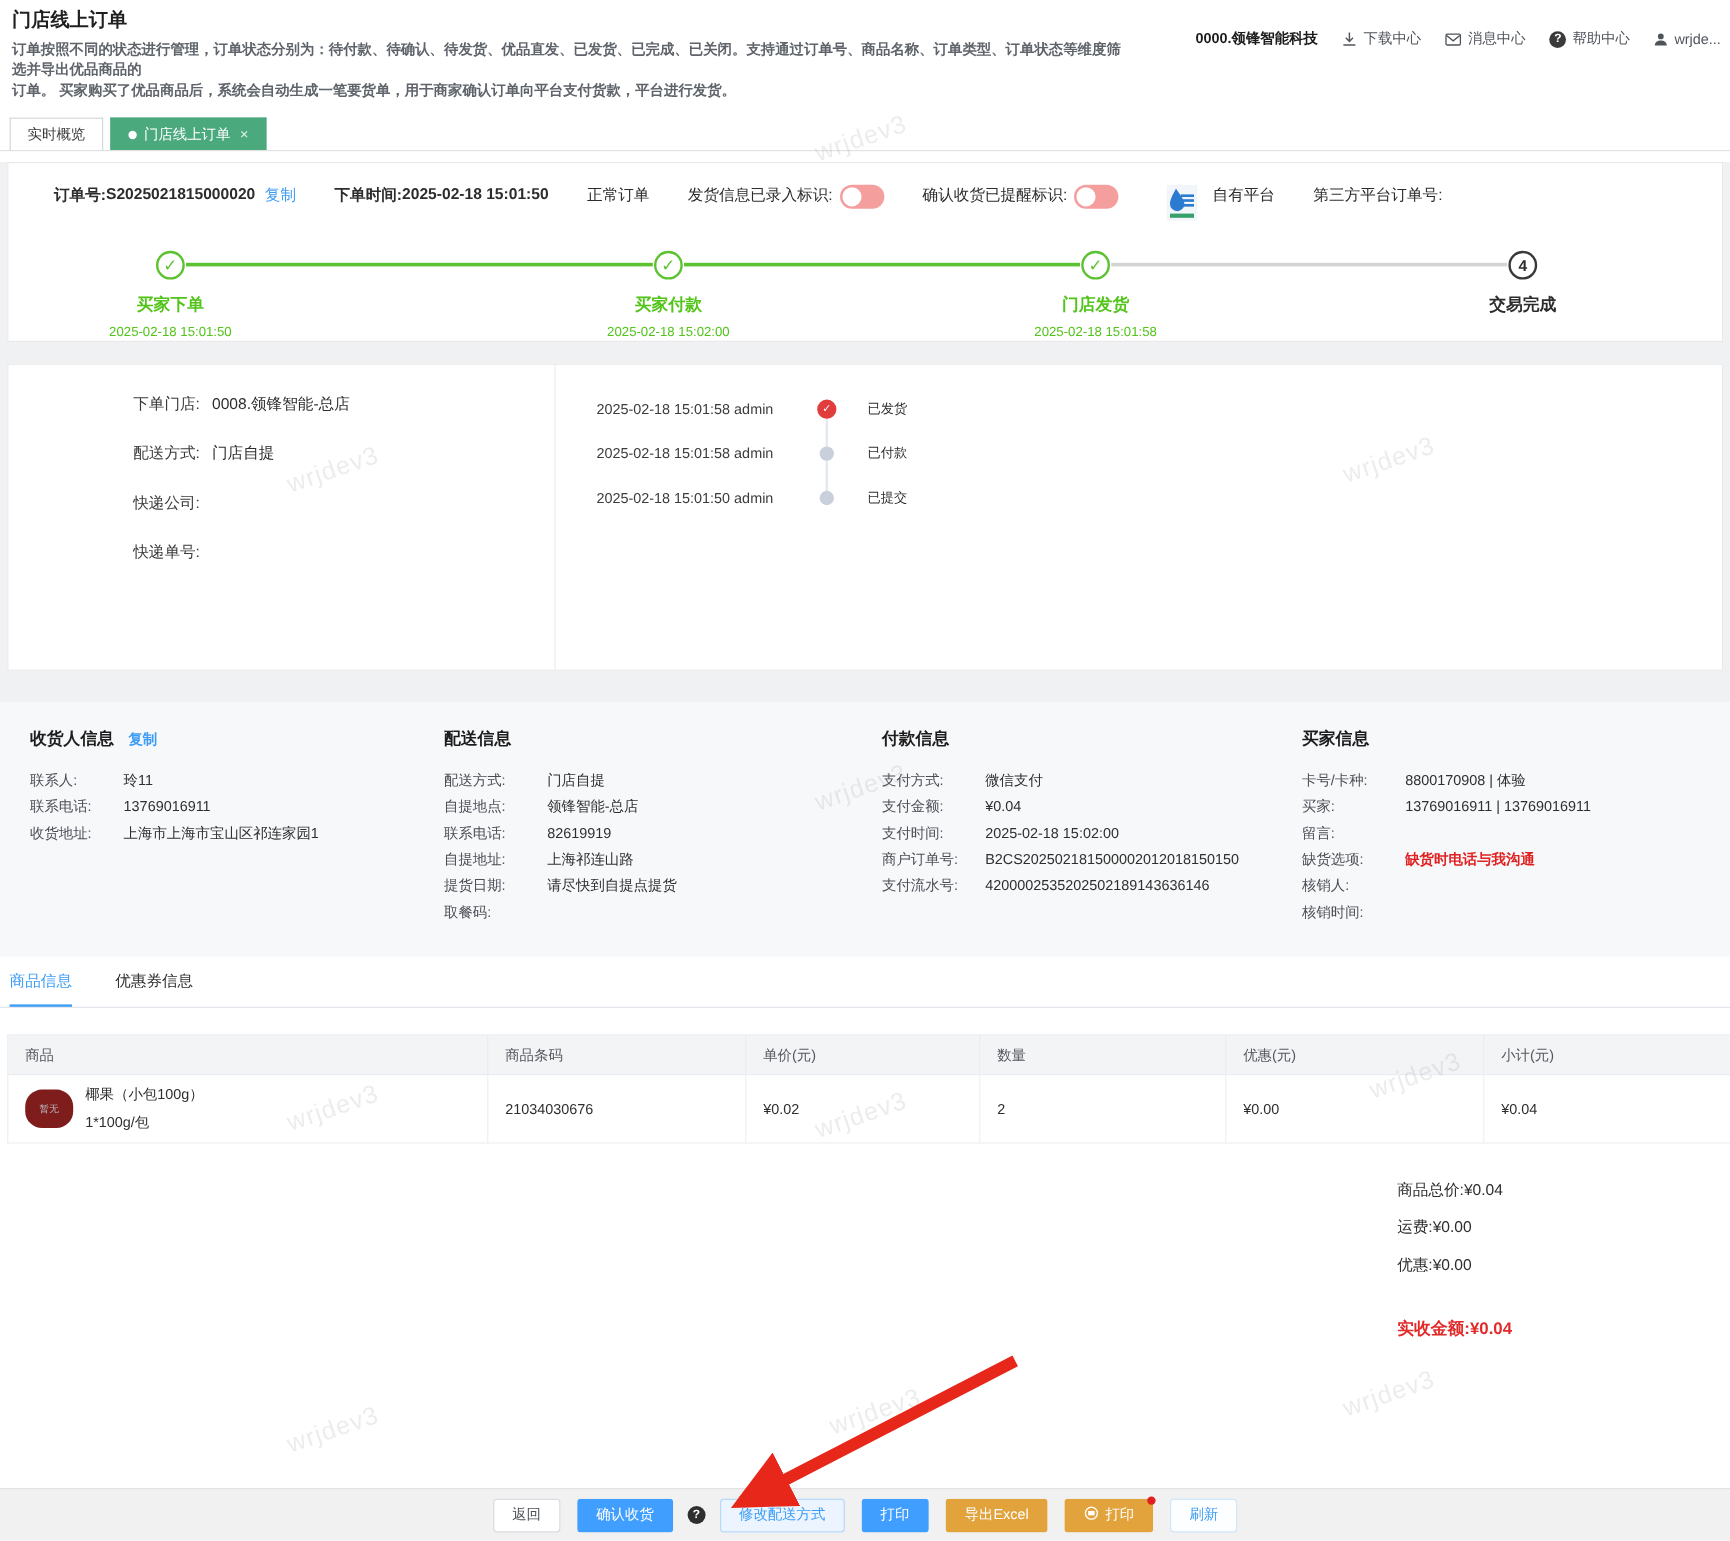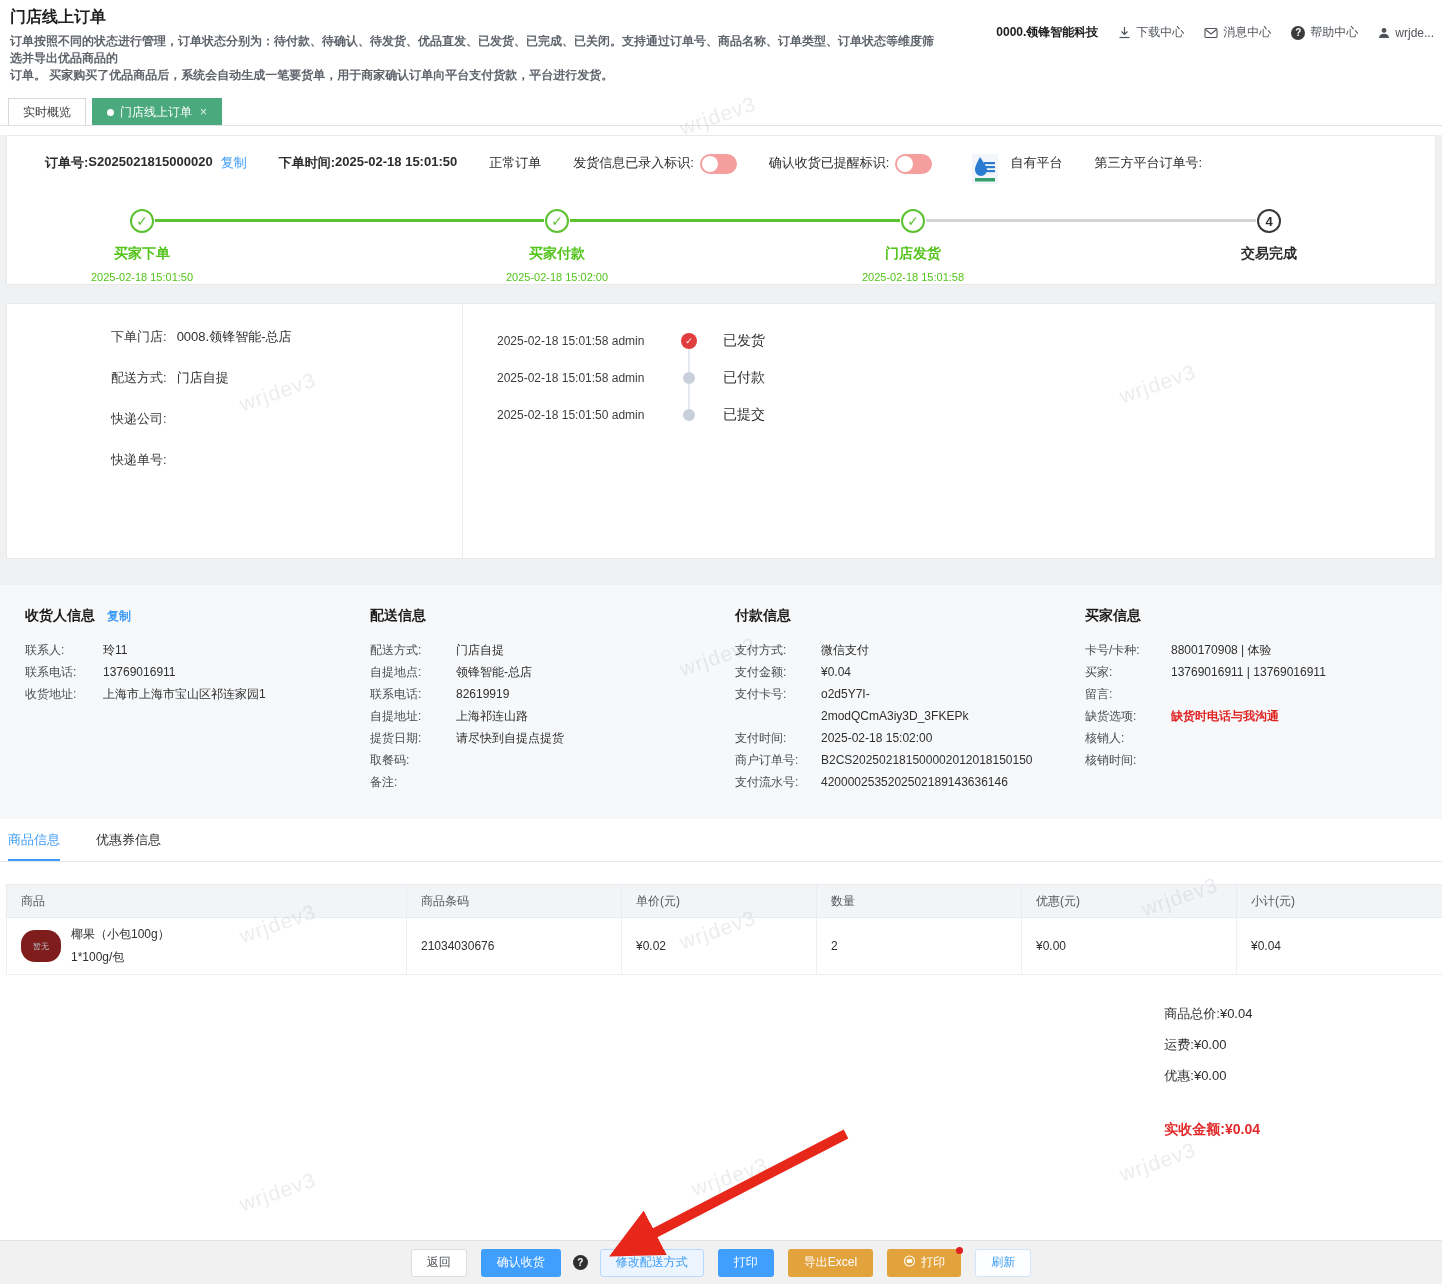--- a/index.html
+++ b/index.html
@@ -58,21 +58,21 @@
   .c2-left { width:455px; padding:24px 0 0 104px; }
   .c2-row { display:flex; font-size:13px; color:#2e2e2e; margin-bottom:23px; }
   .c2-label { margin-right:10px; color:#3a3a3a; }
   .c2-right { flex:1; border-left:1px solid #ececec; padding:18px 0 0 34px; position:relative; }
   .tl-row { display:flex; align-items:center; height:37px; }
   .tl-time { width:172px; font-size:12px; color:#3c3c3c; }
   .tl-dotcol { width:40px; display:flex; justify-content:center; position:relative; align-self:stretch; align-items:center; }
   .tl-vline { position:absolute; left:50%; transform:translateX(-50%); width:2px; background:#e4e8ef; top:50%; height:37px; z-index:0; }
   .tl-dot { position:relative; z-index:1; width:12px; height:12px; border-radius:50%; background:#c9d0dc; }
   .tl-dot.active { width:16px; height:16px; background:#e23d3d; display:flex; align-items:center; justify-content:center; color:#fff; font-size:9px; font-weight:bold; }
-  .tl-status { font-size:14px; color:#2e2e2e; margin-left:14px; }
+  .tl-status { font-size:11px; color:#2e2e2e; margin-left:14px; }
 
   
   .info-section { margin-top:26px; background:#f7f8fa; padding:22px 0 26px 25px; display:grid; grid-template-columns:345px 365px 350px auto; }
   .info-title { font-size:14px; font-weight:bold; color:#1d1d1d; margin-bottom:14px; }
   .info-title .link { font-size:12px; font-weight:bold; margin-left:12px; }
   .info-row { display:flex; font-size:12px; color:#2f2f2f; line-height:22px; }
   .info-label { width:86px; flex-shrink:0; color:#4a4e55; }
   .col1 .info-label { width:78px; }
   .info-value { white-space:pre-line; max-width:250px; }
   .info-value.red { color:#e02121; font-weight:bold; }
@@ -320,39 +320,30 @@
             <span class="info-value">上海祁连山路</span>
           </div>
         <div class="info-row">
             <span class="info-label">提货日期:</span>
             <span class="info-value">请尽快到自提点提货</span>
           </div>
         <div class="info-row">
             <span class="info-label">取餐码:</span>
             <span class="info-value"></span>
           </div>
-        <div class="info-row">
-            <span class="info-label">备注:</span>
-            <span class="info-value"></span>
-          </div>
       </div>
       <div class="info-col col3">
         <div class="info-title"><span>付款信息</span></div>
         <div class="info-row">
             <span class="info-label">支付方式:</span>
             <span class="info-value">微信支付</span>
           </div>
         <div class="info-row">
             <span class="info-label">支付金额:</span>
             <span class="info-value">¥0.04</span>
-          </div>
-        <div class="info-row">
-            <span class="info-label">支付卡号:</span>
-            <span class="info-value">o2d5Y7I-
-2modQCmA3iy3D_3FKEPk</span>
           </div>
         <div class="info-row">
             <span class="info-label">支付时间:</span>
             <span class="info-value">2025-02-18 15:02:00</span>
           </div>
         <div class="info-row">
             <span class="info-label">商户订单号:</span>
             <span class="info-value">B2CS202502181500002012018150150</span>
           </div>
         <div class="info-row">

